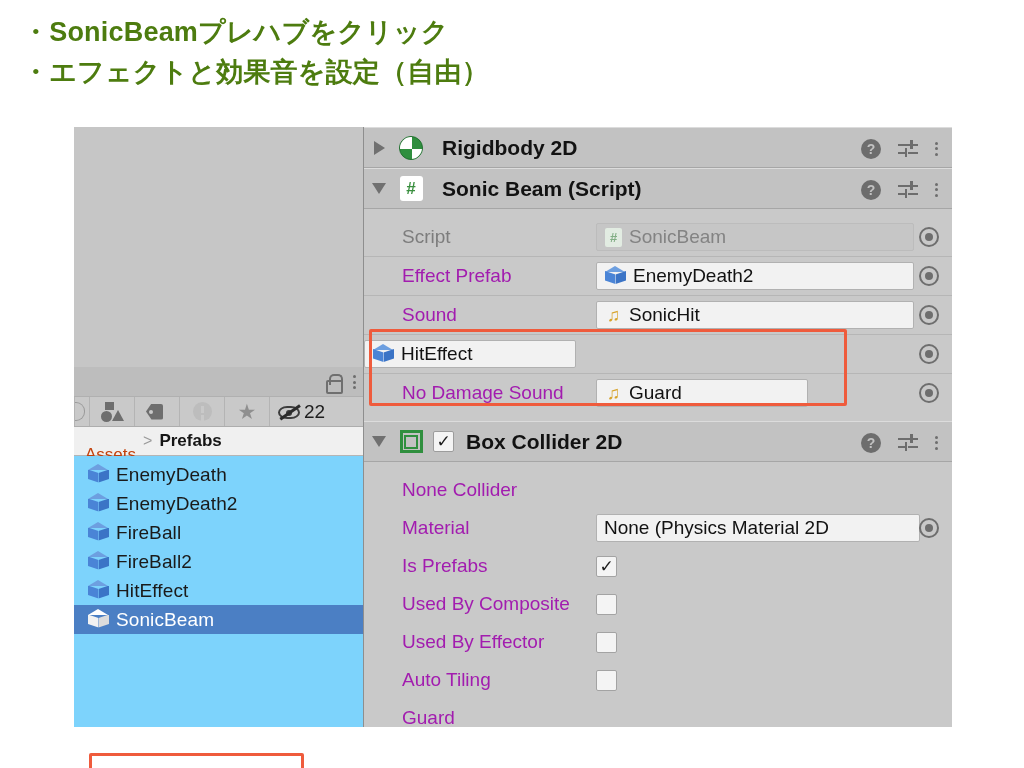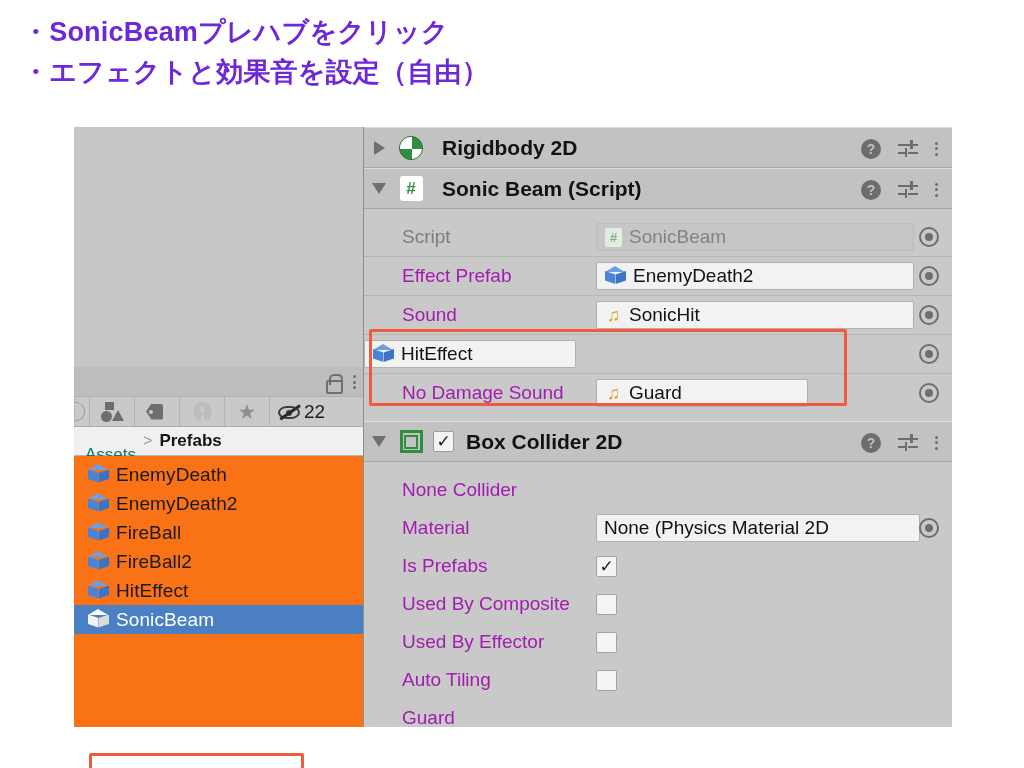--- a/index.html
+++ b/index.html
@@ -7,21 +7,21 @@
     width: 1024px; height: 768px;
     background: #ffffff;
     font-family: "Liberation Sans", "DejaVu Sans", sans-serif;
     overflow: hidden;
   }
   #root { position: relative; width: 1024px; height: 768px; }
 
   
   .slide-head { position: absolute; left: 22px; top: 12px; width: 700px; }
   .slide-line {
-    font-size: 27px; font-weight: bold; color: #6d28d9;
+    font-size: 27px; font-weight: bold; color: #4d7c0f;
     letter-spacing: .2px; line-height: 40px; white-space: nowrap;
   }
 
   
   .project-panel {
     position: absolute; left: 74px; top: 127px; width: 289px; height: 600px;
     background: #c4c4c4;
   }
   .pp-empty { position:absolute; left:0; top:0; width:289px; height:240px; background:#c6c6c6; }
   .pp-tabbar {
@@ -90,25 +90,25 @@
   }
   .eye-ico .p { position: absolute; left: 8px; top: 6px; width: 6px; height: 6px; background: #3c3c3c; border-radius: 50%; }
   .eye-ico .slash { position: absolute; left: 0px; top: 7px; width: 24px; height: 2.5px; background: #2b2b2b; transform: rotate(-35deg); }
   .count-num { font-size: 19px; color: #1e1e1e; }
 
   .pp-breadcrumb {
     position: absolute; left: 0; top: 300px; width: 289px; height: 29px;
     background: #f0f0f0; display: flex; align-items: center; padding-left: 11px; gap: 7px;
     border-bottom: 1px solid #b5b5b5;
   }
-  .bc-root { font-size: 17px; color: #0f766e; margin-top: 27px; }
+  .bc-root { font-size: 17px; color: #c2410c; margin-top: 27px; }
   .bc-sep { font-size: 16px; color: #9a9a9a; }
   .bc-cur { font-size: 17px; color: #151515; font-weight: bold; }
 
-  .pp-list { position: absolute; left: 0; top: 329px; width: 289px; bottom: 0; background: #f97316; padding-top: 4px; }
+  .pp-list { position: absolute; left: 0; top: 329px; width: 289px; bottom: 0; background: #7dd3fc; padding-top: 4px; }
   .asset-row {
     height: 29px; display: flex; align-items: center; gap: 7px; padding-left: 14px; position: relative;
   }
   .asset-row.selected { background: #4b7fc4; }
   .asset-name { font-size: 19px; color: #1a1a1a; letter-spacing: .1px; }
   .asset-row.selected .asset-name { color: #ffffff; }
 
   
   .cube { width: 21px; height: 21px; position: relative; flex: 0 0 auto; }
   .cube .top { position:absolute; left:0; top:0; width:0;height:0;

